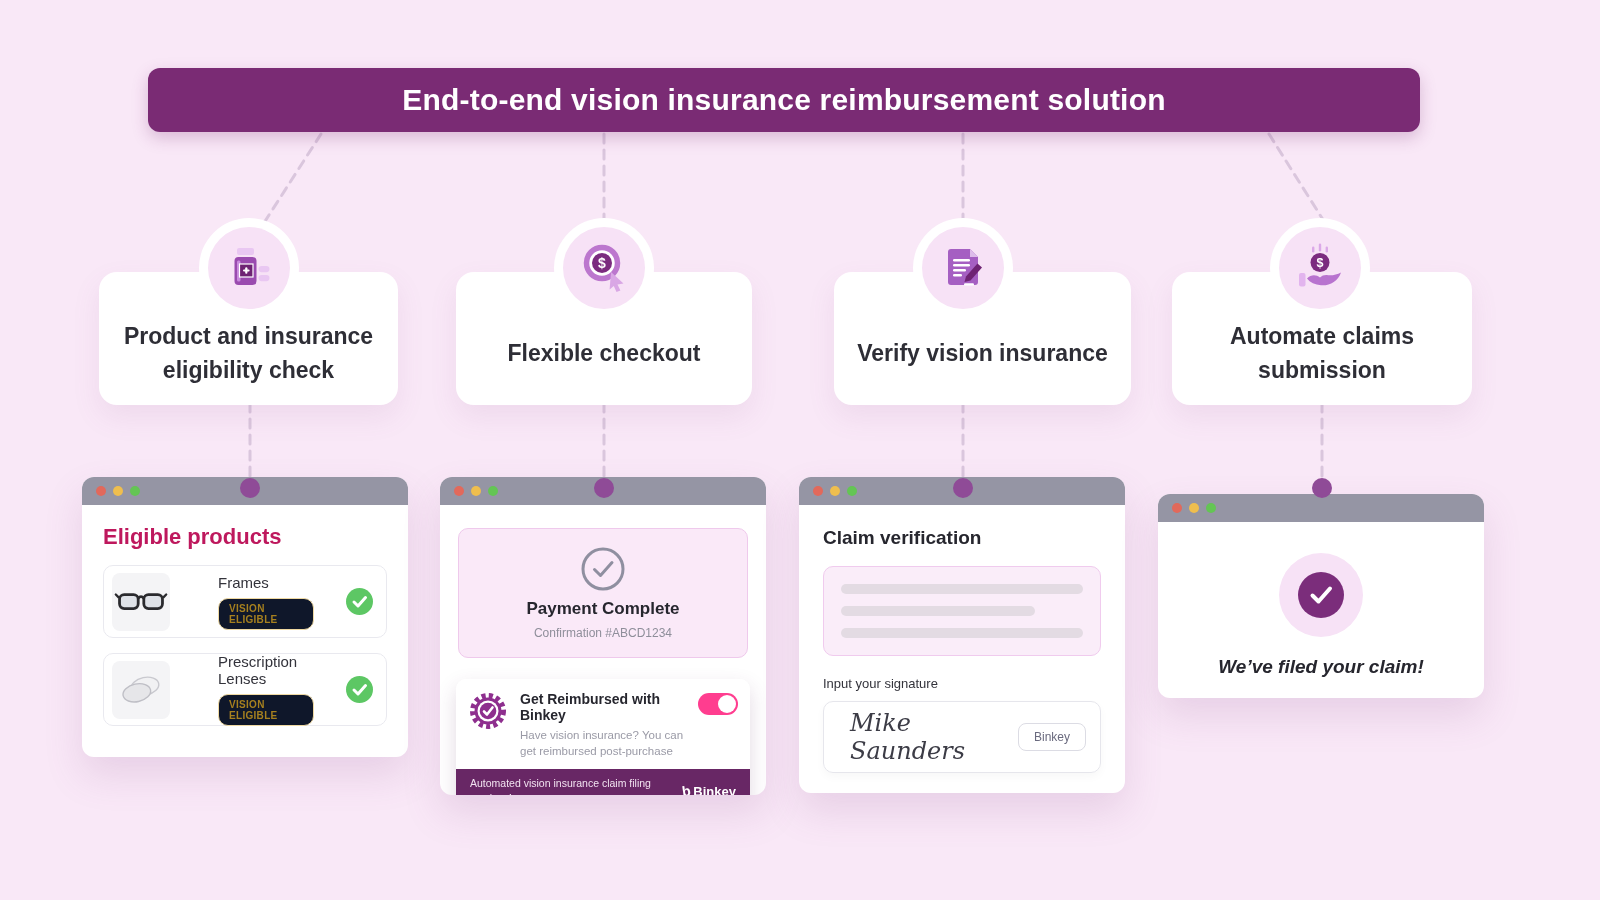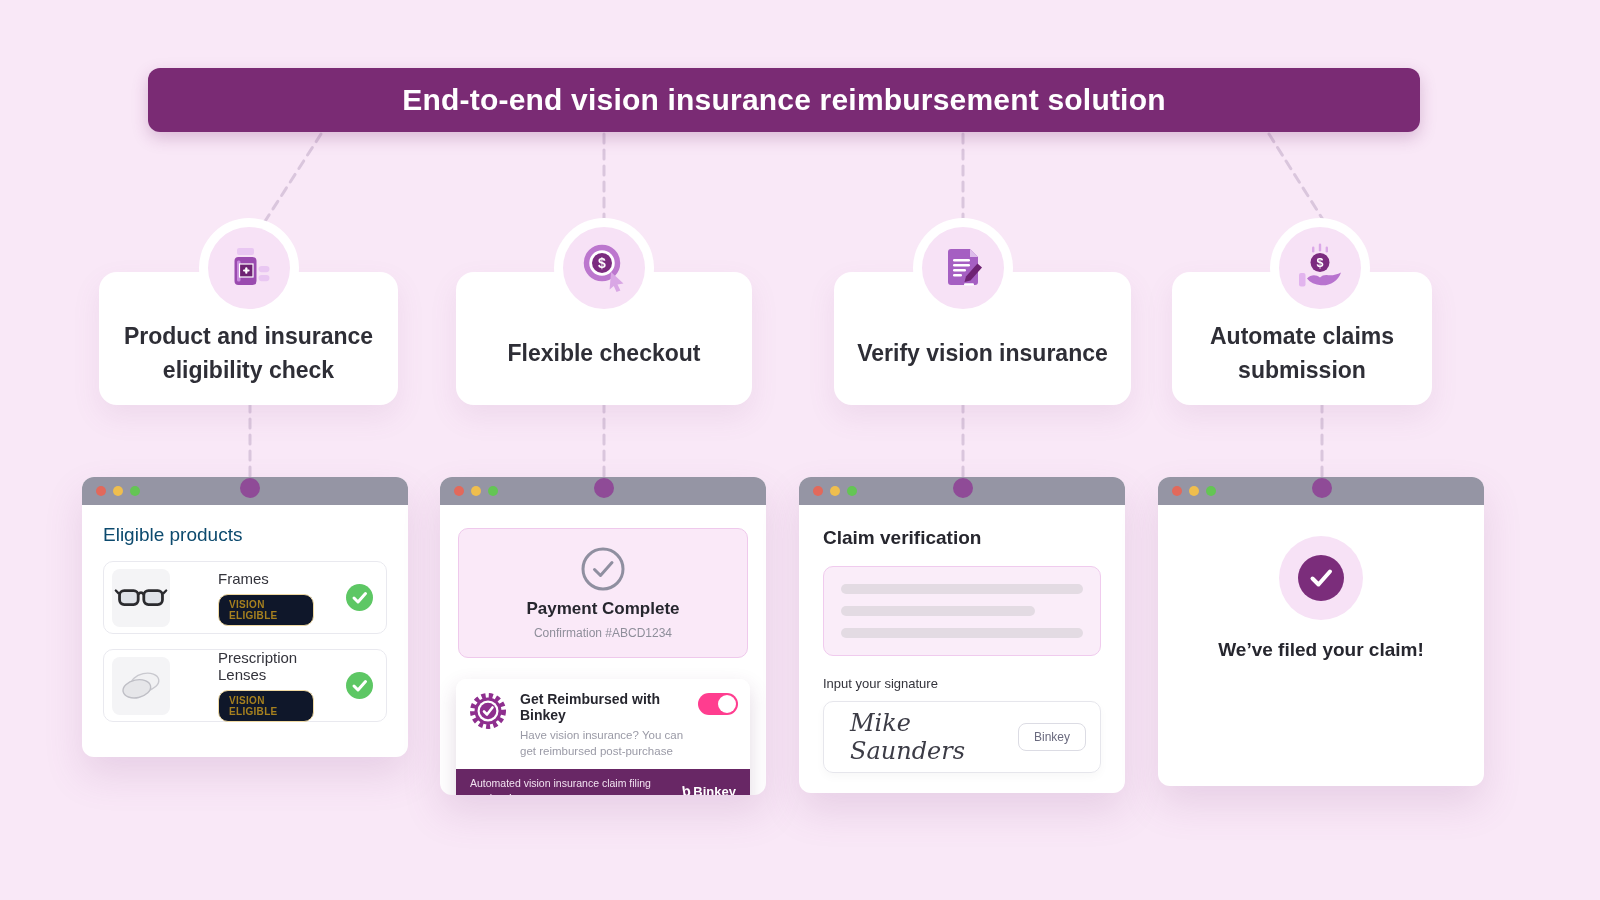--- a/index.html
+++ b/index.html
@@ -17,44 +17,44 @@
   .connectors { position:absolute; left:0; top:0; z-index:1; }
   .cdot { position:absolute; width:20px; height:20px; border-radius:50%; background:#8F4B97; z-index:4; }
 
   
   .card { position:absolute; height:133px; background:#FFFFFF; border-radius:18px;
     box-shadow:0 12px 28px rgba(150,90,150,0.10); display:flex; align-items:center; justify-content:center;
     padding-top:30px; z-index:2; }
   .card1 { left:99px;  top:272px; width:299px; }
   .card2 { left:456px; top:272px; width:296px; }
   .card3 { left:814px; top:272px; width:297px;margin-left:20px; }
-  .card4 { left:1172px; top:272px; width:260px; }
+  .card4 { left:1172px; top:272px; width:300px; }
   .step-label { font-size:23px; font-weight:600; color:#2E2E36; text-align:center; line-height:1.45; max-width:266px; }
 
   
   .icon-circle { position:absolute; top:218px; width:100px; height:100px; border-radius:50%;
     background:#FFFFFF; z-index:3; display:flex; align-items:center; justify-content:center; }
   .ic1 { left:199px; } .ic2 { left:554px; } .ic3 { left:913px; } .ic4 { left:1270px; }
   .icon-inner { width:82px; height:82px; border-radius:50%; background:#F7E2F6;
     display:flex; align-items:center; justify-content:center; }
 
   
   .window { position:absolute; background:#FFFFFF; border-radius:12px; overflow:hidden;
     box-shadow:0 18px 38px rgba(140,80,140,0.16); z-index:2; }
   .w1 { left:82px;   top:477px; width:326px; height:280px; }
   .w2 { left:440px;  top:477px; width:326px; height:318px; }
   .w3 { left:799px;  top:477px; width:326px; height:316px; }
-  .w4 { left:1158px; top:477px; width:326px; height:309px; }
+  .w4 { left:1158px; top:494px; width:326px; height:204px;font-style:italic; }
   .titlebar { height:28px; background:#9595A4; display:flex; align-items:center; padding-left:14px; gap:7px; }
   .tdot { width:10px; height:10px; border-radius:50%; }
   .tdot.red { background:#E2695B; } .tdot.yellow { background:#EFBE4E; } .tdot.green { background:#64C554; }
 
   
   .w1-content { padding:0 21px; }
-  .w1-heading { margin-top:19px; font-size:19px; font-weight:400; color:#0c4a6e; }
+  .w1-heading { margin-top:19px; font-size:22px; font-weight:700; color:#be185d; }
   .product-row { margin-top:15px; height:73px; border:1px solid #E9E9EF; border-radius:10px;
     display:flex; align-items:center; padding:0 13px 0 8px; background:#fff;gap:32px; }
   .thumb { width:58px; height:58px; background:#F4F4F6; border-radius:8px; flex-shrink:0;
     display:flex; align-items:center; justify-content:center; }
   .prod-info { margin-left:16px; flex:1; }
   .prod-name { font-size:15px; font-weight:500; color:#33333B; }
   .badge { display:inline-block; margin-top:7px; background:#0f172a; border:1px solid #EFD9A2;
     color:#A6801F; font-size:10px; font-weight:700; padding:4px 10px; border-radius:10px; letter-spacing:0.3px; }
 
   

